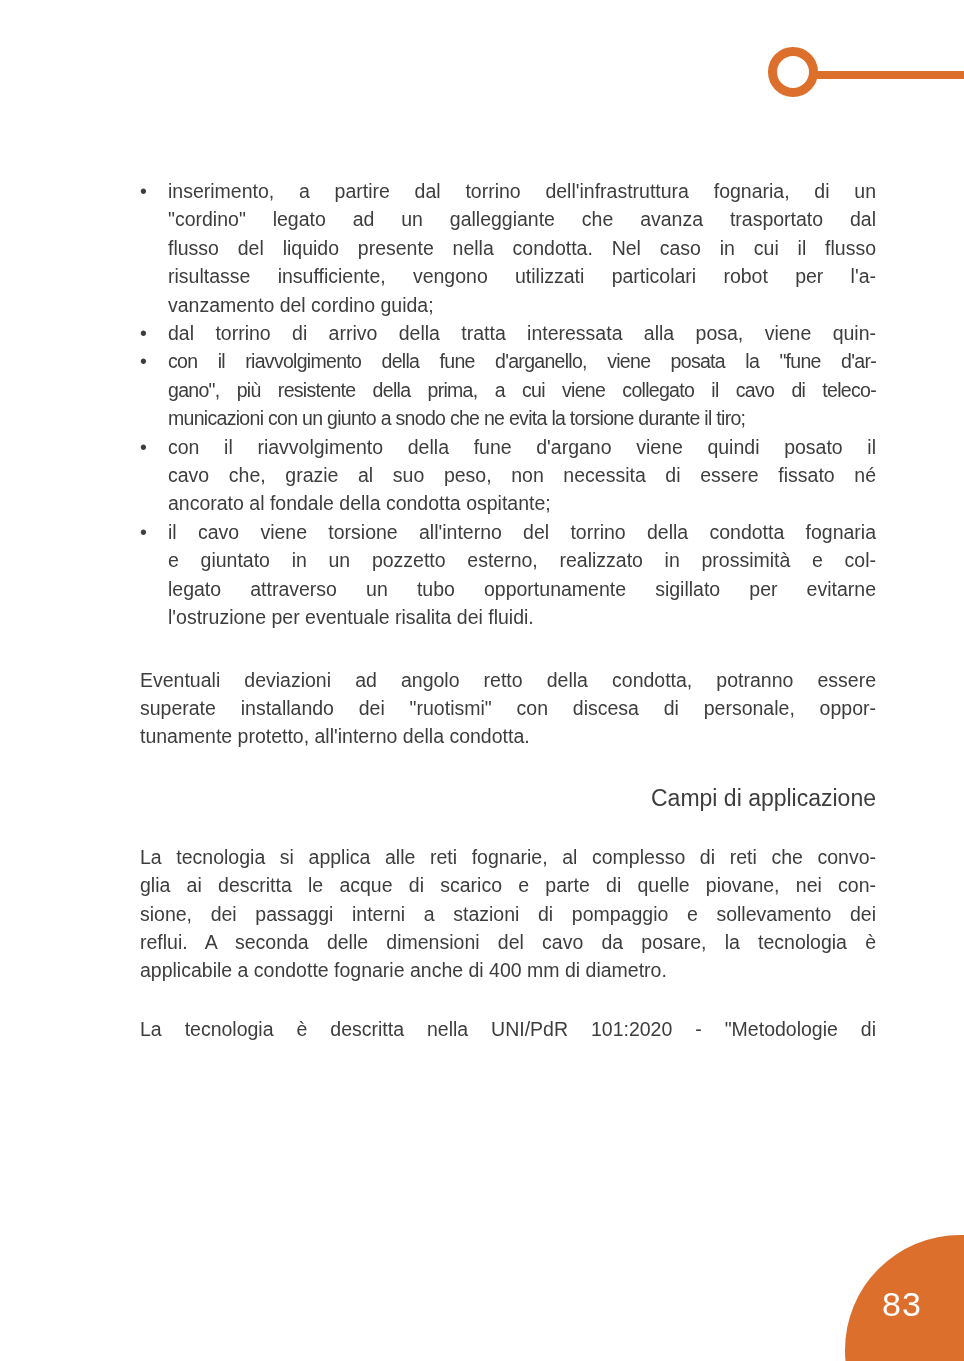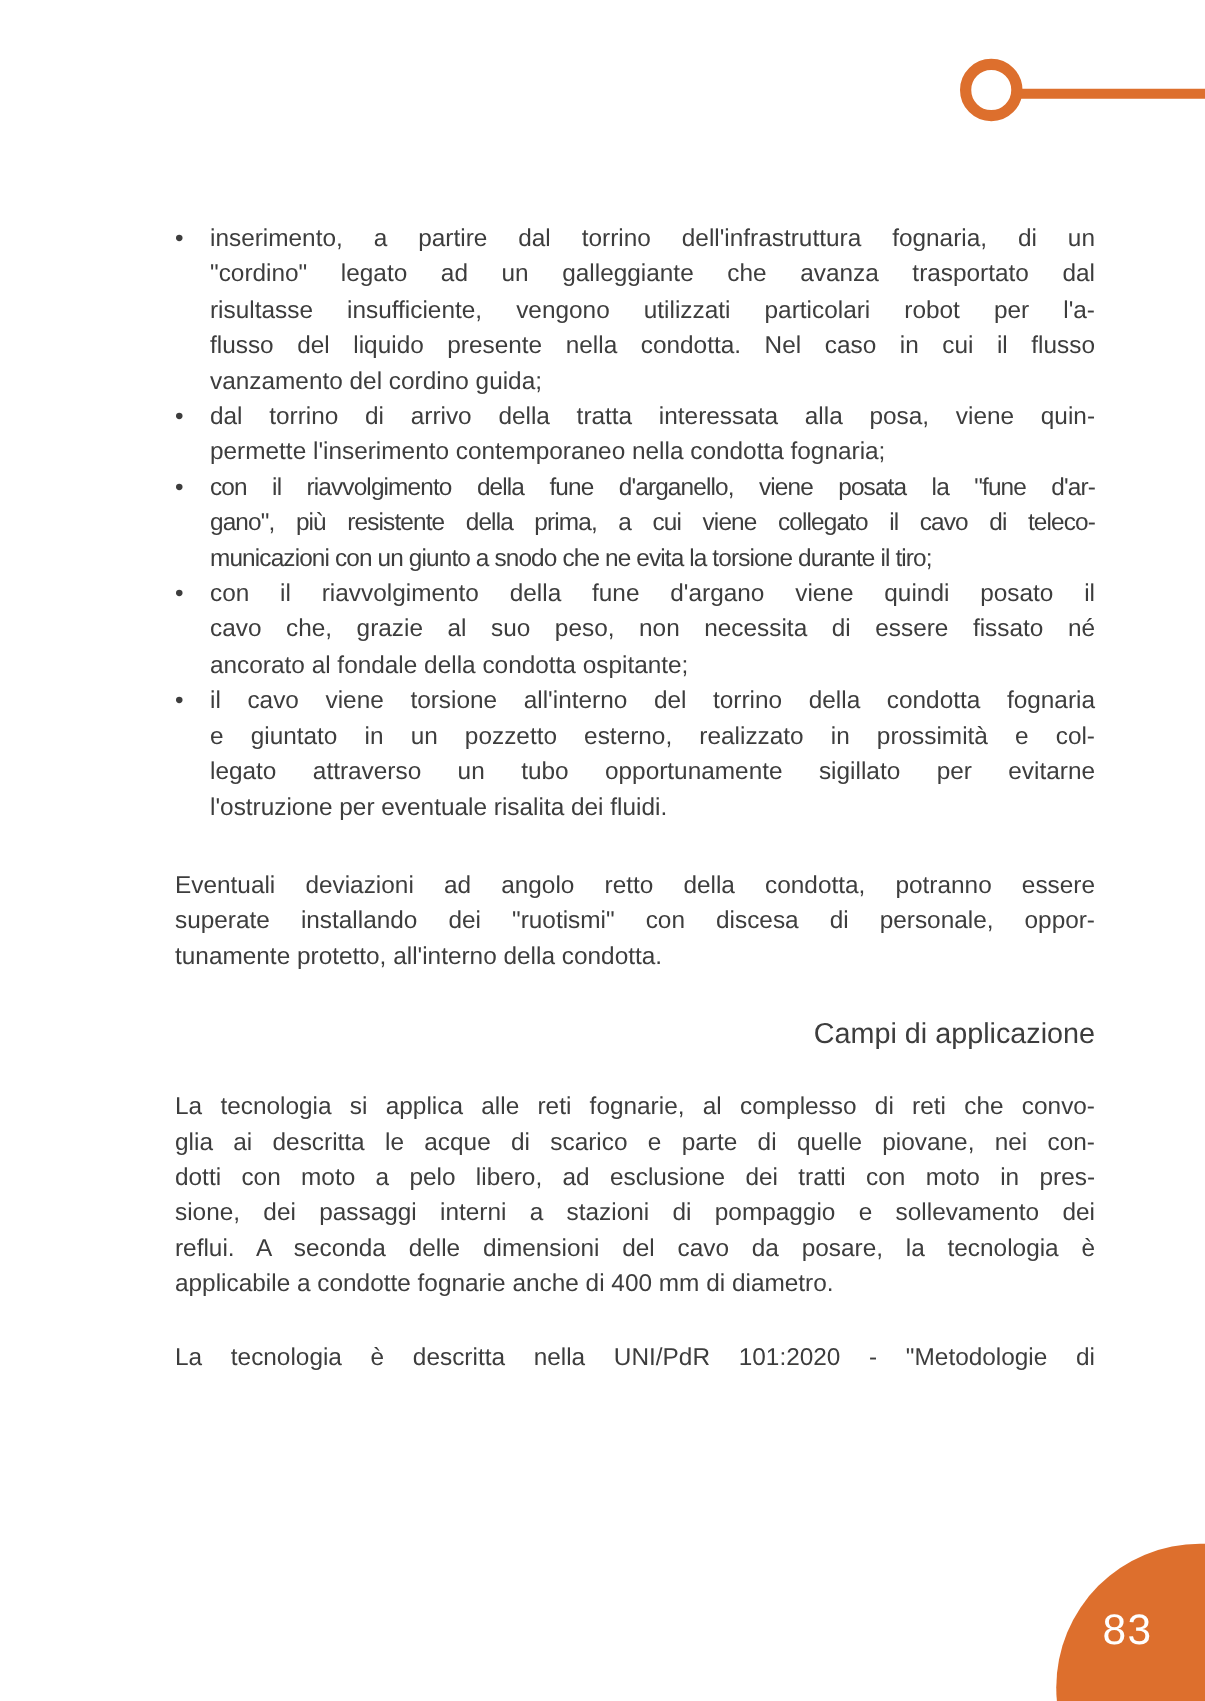--- a/index.html
+++ b/index.html
@@ -85,30 +85,29 @@
   <div class="deco-line"></div>
 
   <div class="content">
 
     <ul class="bullets">
       <li>
         <span class="bullet-dot">•</span>
         <div class="bullet-lines">
             <div class="jline">inserimento, a partire dal torrino dell'infrastruttura fognaria, di un</div>
             <div class="jline">"cordino" legato ad un galleggiante che avanza trasportato dal</div>
+            <div class="jline">flusso del liquido presente nella condotta. Nel caso in cui il flusso</div>
             <div class="jline">risultasse insufficiente, vengono utilizzati particolari robot per l'a-</div>
-            <div class="jline">flusso del liquido presente nella condotta. Nel caso in cui il flusso</div>
             <div class="jline last">vanzamento del cordino guida;</div>
           </div>
       </li>
       <li>
         <span class="bullet-dot">•</span>
         <div class="bullet-lines">
             <div class="jline">dal torrino di arrivo della tratta interessata alla posa, viene quin-</div>
-            <div class="jline last">permette l'inserimento contemporaneo nella condotta fognaria;</div>
           </div>
       </li>
       <li class="condensed">
         <span class="bullet-dot">•</span>
         <div class="bullet-lines">
             <div class="jline">con il riavvolgimento della fune d'arganello, viene posata la "fune d'ar-</div>
             <div class="jline">gano", più resistente della prima, a cui viene collegato il cavo di teleco-</div>
             <div class="jline last">municazioni con un giunto a snodo che ne evita la torsione durante il tiro;</div>
           </div>
       </li>
@@ -135,21 +134,20 @@
         <div class="jline">Eventuali deviazioni ad angolo retto della condotta, potranno essere</div>
         <div class="jline">superate installando dei "ruotismi" con discesa di personale, oppor-</div>
         <div class="jline last">tunamente protetto, all'interno della condotta.</div>
       </div>
 
     <h2 class="heading heading-campi">Campi di applicazione</h2>
 
     <div class="para para-campi">
         <div class="jline">La tecnologia si applica alle reti fognarie, al complesso di reti che convo-</div>
         <div class="jline">glia ai descritta le acque di scarico e parte di quelle piovane, nei con-</div>
-        <div class="jline">dotti con moto a pelo libero, ad esclusione dei tratti con moto in pres-</div>
         <div class="jline">sione, dei passaggi interni a stazioni di pompaggio e sollevamento dei</div>
         <div class="jline">reflui. A seconda delle dimensioni del cavo da posare, la tecnologia è</div>
         <div class="jline last">applicabile a condotte fognarie anche di 400 mm di diametro.</div>
       </div>
 
 
     <div class="para para-riferimenti">
         <div class="jline">La tecnologia è descritta nella UNI/PdR 101:2020 - "Metodologie di</div>
       </div>
 

